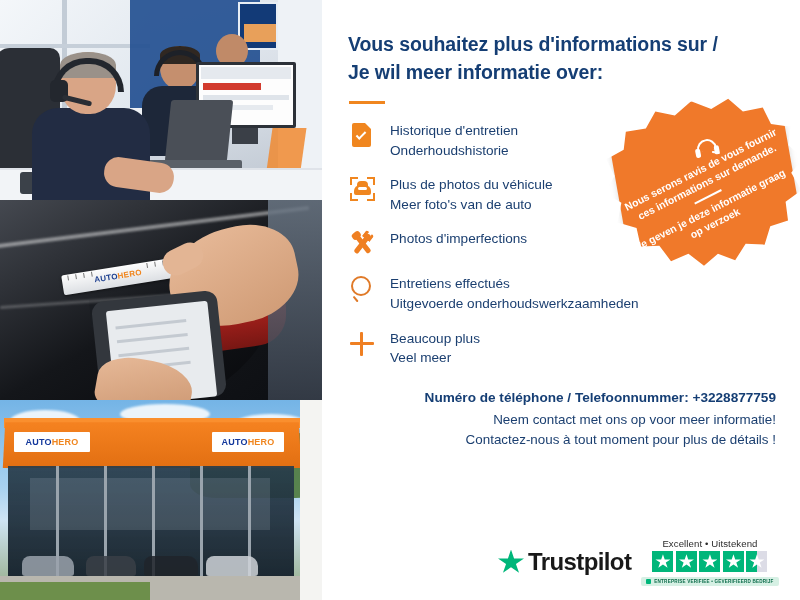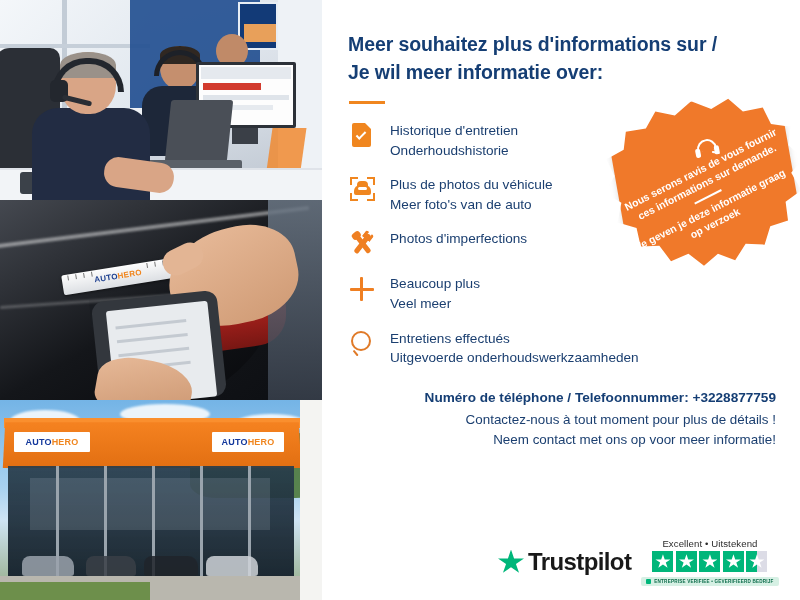--- a/index.html
+++ b/index.html
@@ -273,21 +273,21 @@
       <div class="ground"></div>
       <div class="grass"></div>
       <div class="whiteR"></div>
     </div>
 
   </div>
 
   <div class="content">
 
     <div class="heading">
-      <div>Meer souhaitez plus d'informations sur /</div>
+      <div>Vous souhaitez plus d'informations sur /</div>
       <div>Je wil meer informatie over:</div>
     </div>
     <div class="rule"></div>
 
     <div class="list">
 
       <div class="item">
         <div class="ico">
           <div class="i-doc"></div>
             <div class="i-chk"></div>
@@ -319,45 +319,45 @@
               <div class="i-t2"></div>
             </div>
         </div>
         <div class="txt">
           <span>Photos d'imperfections</span>
         </div>
       </div>
 
       <div class="item">
         <div class="ico">
+          <div class="i-mag"></div>
+        </div>
+        <div class="txt">
+          <span>Entretiens effectués</span>
+          <span class="l2">Uitgevoerde onderhoudswerkzaamheden</span>
+        </div>
+      </div>
+
+      <div class="item">
+        <div class="ico">
           <div class="i-plus"></div>
         </div>
         <div class="txt">
           <span>Beaucoup plus</span>
           <span class="l2">Veel meer</span>
         </div>
       </div>
 
-      <div class="item">
-        <div class="ico">
-          <div class="i-mag"></div>
-        </div>
-        <div class="txt">
-          <span>Entretiens effectués</span>
-          <span class="l2">Uitgevoerde onderhoudswerkzaamheden</span>
-        </div>
-      </div>
-
     </div>
 
     <div class="phone">
       <div class="strong">Numéro de téléphone / Telefoonnummer: +3228877759</div>
       <div class="sub">
+        <div>Neem contact met ons op voor meer informatie!</div>
         <div>Contactez-nous à tout moment pour plus de détails !</div>
-        <div>Neem contact met ons op voor meer informatie!</div>
       </div>
     </div>
 
     <div class="badge">
       <div class="blob"></div>
       <div class="badgeInner">
         <div class="hsIcon">
           <div class="band"></div>
             <div class="lc"></div>
             <div class="rc"></div>

